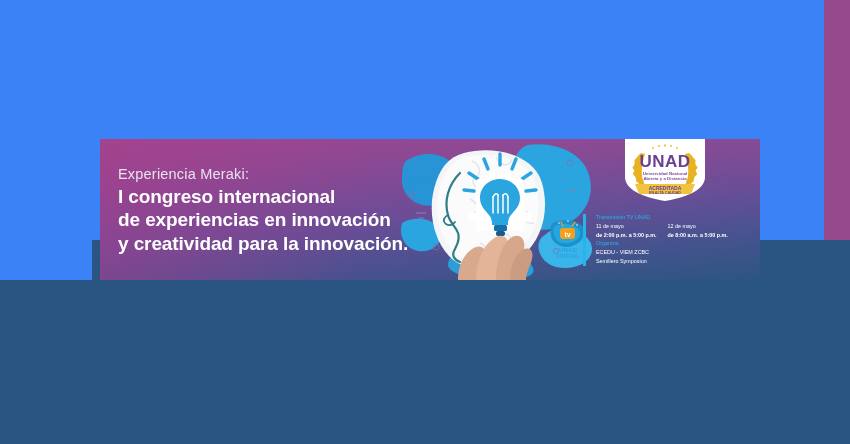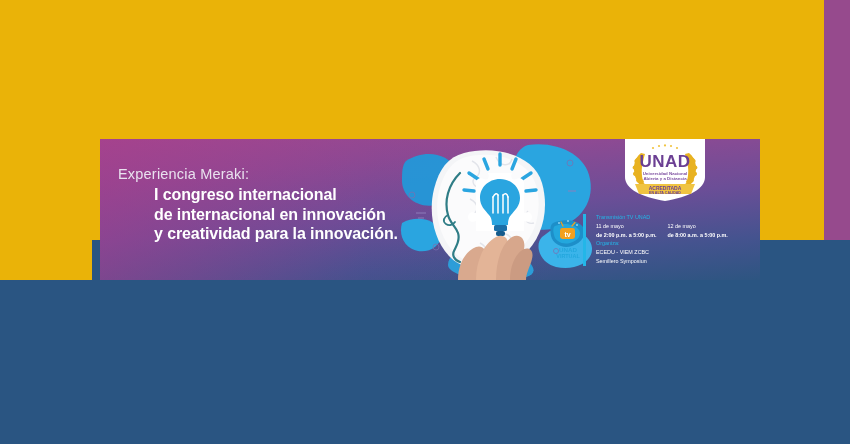--- a/index.html
+++ b/index.html
@@ -10,21 +10,21 @@
     width: 850px;
     height: 444px;
     overflow: hidden;
     font-family: "Liberation Sans", sans-serif;
     background: #964a8d;
   }
   #page {
     position: relative;
     width: 824px;
     height: 444px;
-    background: #eab308;
+    background: #3b82f6;
   }
 
   
   .blue-block-a {
     position: absolute;
     left: 92px;
     top: 240px;
     width: 758px;
     height: 204px;
     background: #2a5582;
@@ -65,27 +65,26 @@
   .headline .kicker {
     font-size: 14.5px;
     font-weight: 300;
     color: #e9e2ef;
     letter-spacing: .2px;
     line-height: 1.25;
     white-space: nowrap;
   }
   .headline .main {
     margin-top: 2px;
-    font-size: 16px;
+    font-size: 19px;
     font-weight: 700;
     color: #ffffff;
     line-height: 1.23;
     letter-spacing: -.1px;
     white-space: nowrap;
-    margin-left: 36px;
   }
 
   
   .illustration {
     position: absolute;
     left: 300px;
     top: 0px;
     width: 200px;
     height: 141px;
     z-index: 8;
@@ -241,21 +240,21 @@
         </g>
       </svg>
     </div>
 
     <div class="banner-gradient-h"></div>
 
     <div class="headline">
       <div class="kicker">Experiencia Meraki:</div>
       <div class="main">
         <div>I congreso  internacional</div>
-        <div>de internacional en innovación</div>
+        <div>de experiencias en innovación</div>
         <div>y creatividad para la innovación.</div>
       </div>
     </div>
 
     <div class="seal">
       <svg width="92" height="62" viewBox="0 0 92 62" xmlns="http://www.w3.org/2000/svg">
         <path d="M6 0 H86 V38 C86 50 70 58 46 62 C22 58 6 50 6 38 Z" fill="#ffffff"></path>
 
         <g fill="#e8b221">
           <path d="M22 14 C14 20 13 32 18 42 C20 46 24 49 27 50 C24 44 22 36 23 28 C24 22 25 18 26 15 Z"></path>

